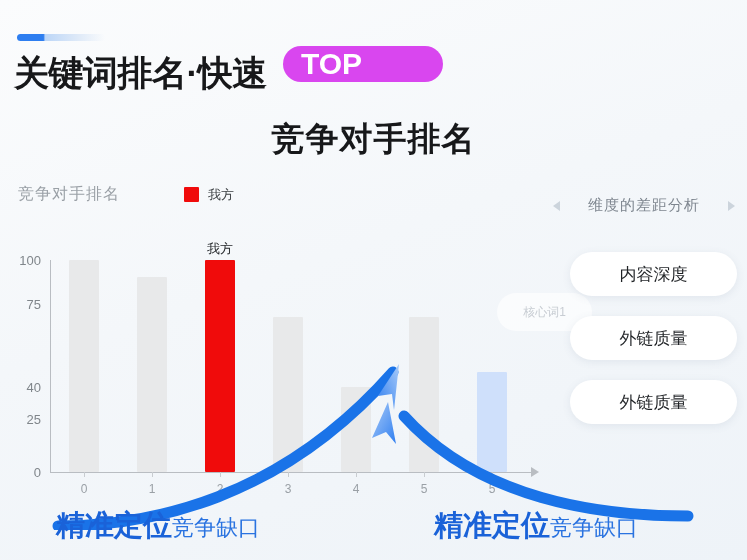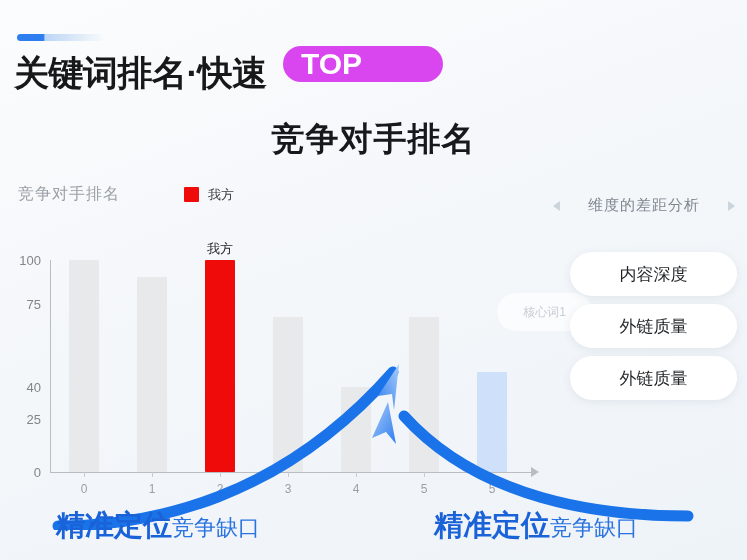--- a/index.html
+++ b/index.html
@@ -115,21 +115,21 @@
     position: absolute; right: 12px; top: 196px;
     display: flex; align-items: center; gap: 28px;
   }
   #gap-header-title { font-size: 15px; color: #7e868f; letter-spacing: 1px; }
   .tri { width: 0; height: 0; border-top: 5px solid transparent; border-bottom: 5px solid transparent; }
   .tri-left { border-right: 7px solid #ccd4dc; }
   .tri-right { border-left: 7px solid #ccd4dc; }
 
   #gap-cards {
     position: absolute; right: 10px; top: 252px;
-    width: 167px; display: flex; flex-direction: column; gap: 8px;
+    width: 167px; display: flex; flex-direction: column; gap: 20px;
   }
   .gap-card {
     height: 44px; background: #fff; border-radius: 22px;
     display: flex; align-items: center; justify-content: center;
     font-size: 17px; color: #1f2225;
     box-shadow: 0 2px 8px rgba(80,100,130,0.10);
   }
   #ghost-pill {
     position: absolute; left: 497px; top: 293px;
     width: 95px; height: 38px; border-radius: 19px;

